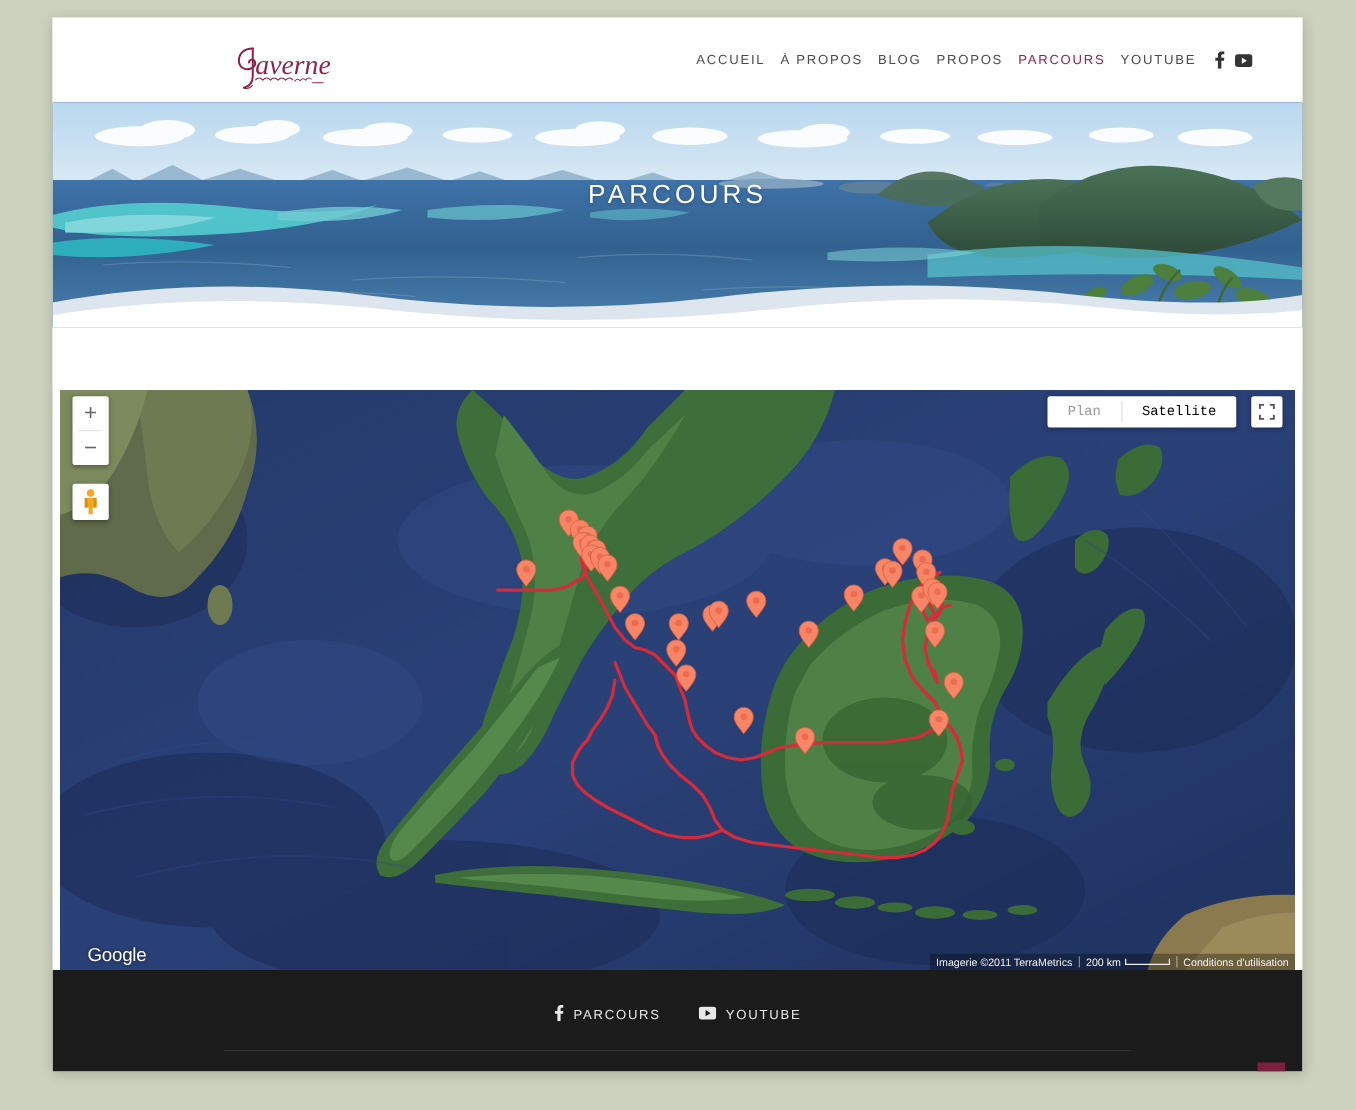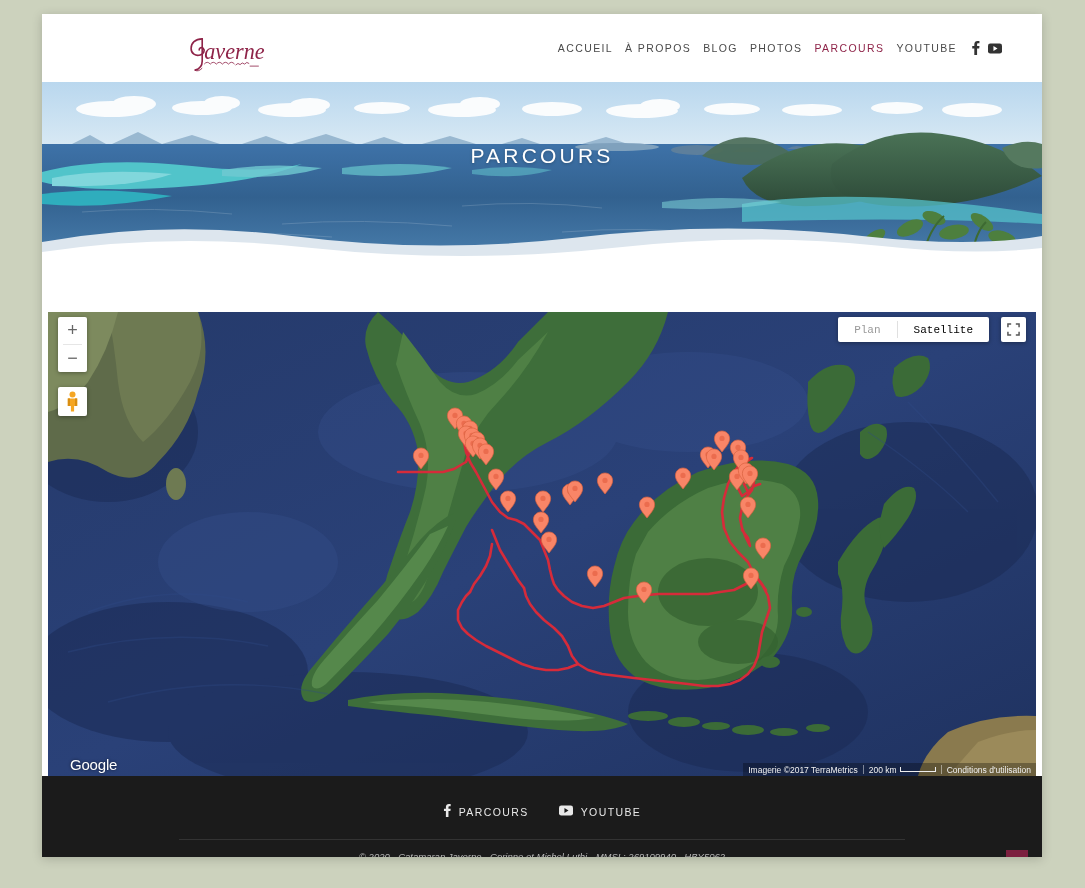--- a/index.html
+++ b/index.html
@@ -264,21 +264,21 @@
         <path d="M106 60 q5 -6 9 -1 q4 -6 9 -1 q4 -6 9 -1" fill="none" stroke="#8e2348" stroke-width="1.6"></path>
         <path d="M134 62 L152 62" stroke="#8e2348" stroke-width="1.6"></path>
         <path d="M26 70 q6 4 14 -4" fill="none" stroke="#8e2348" stroke-width="1.8"></path>
       </svg>
     </a>
 
     <nav class="main-nav">
       <a class="nav-link" href="#">ACCUEIL</a>
       <a class="nav-link" href="#">À PROPOS</a>
       <a class="nav-link" href="#">BLOG</a>
-      <a class="nav-link" href="#">PHOTOS</a>
+      <a class="nav-link" href="#">PROPOS</a>
       <a class="nav-link active" href="#">PARCOURS</a>
       <a class="nav-link" href="#">YOUTUBE</a>
       <span class="nav-social">
         <a class="ic" href="#">
           <svg width="9" height="14" viewBox="0 0 9 16">
               <path fill="#333" d="M6.3 16V8.7h2.4l.36-2.85H6.3V4.03c0-.82.23-1.38 1.4-1.38H9V.11C8.74.08 7.85 0 6.8 0 4.63 0 3.14 1.33 3.14 3.77v2.08H.77V8.7h2.37V16z"></path>
             </svg>
         </a>
         <a class="ic" href="#">
           <svg width="14" height="11" viewBox="0 0 18 13">
@@ -653,21 +653,21 @@
             <path d="M9.5 1 H13 V4.5"></path>
           <path d="M13 9.5 V13 H9.5"></path>
             <path d="M4.5 13 H1 V9.5"></path>
         </g>
       </svg>
     </div>
 
     <div class="google-logo">Google</div>
 
     <div class="map-footer">
-      <span class="seg">Imagerie ©2017 TerraMetrics</span>
+      <span class="seg">Imagerie ©2011 TerraMetrics</span>
       <span class="divider"></span>
       <span class="seg">
         <span>200 km</span>
         <span class="scale-bar"></span>
       </span>
       <span class="divider"></span>
       <a class="seg" href="#" style="color:#f2f2f2;text-decoration:none">Conditions d'utilisation</a>
     </div>
   </section>
 
@@ -687,22 +687,18 @@
               <rect x="0" y="0" width="18" height="13" rx="3" fill="#e8e8e8"></rect>
               <path d="M7 3.4 L12.2 6.5 L7 9.6 Z" fill="#1b1b1b"></path>
             </svg>
         </span>
         <span>YOUTUBE</span>
       </a>
     </div>
 
     <div class="footer-rule"></div>
 
-    <div class="footer-copy">
-      <div>© 2020 - Catamaran Javerne - Corinne et Michel Luthi - MMSI : 269109940 - HBY5062</div>
-
-    </div>
 
     <div class="to-top">
       
     </div>
   </footer>
 </div>
 
 </body></html>

